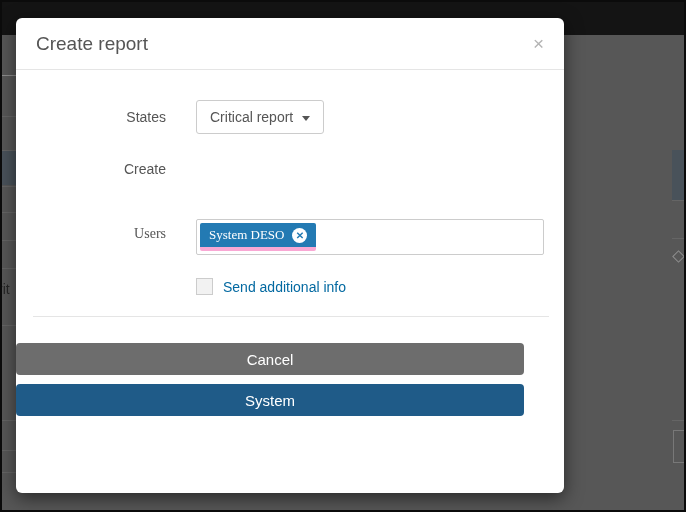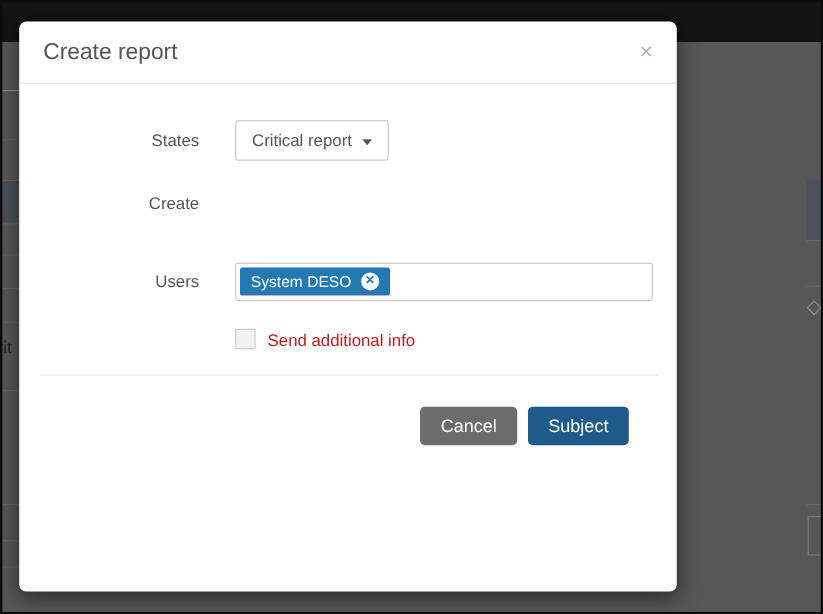--- a/index.html
+++ b/index.html
@@ -51,21 +51,21 @@
   }
 
   .form-row { display:grid; grid-template-columns:180px 1fr; padding-right:20px; align-items:start; }
   .form-label { text-align:right; padding-right:30px; color:#555555; font-size:14px; }
 
   .row-states   { margin-top:30px; }
   .row-states .form-label { padding-top:9px; }
   .row-subject  { margin-top:18px; }
   .row-subject .form-label, .row-note .form-label { padding-top:9px; }
   .row-note     { margin-top:21px; }
-  .row-users    { margin-top:21px; }
+  .row-users    { margin-top:21px;font-family:Liberation Serif, serif; }
   .row-users .form-label { padding-top:7px; }
   .row-checkbox { margin-top:23px; }
 
   .dropdown-btn {
     display:inline-flex; align-items:center; gap:9px; height:34px; padding:0 13px;
     background:#fff; border:1px solid #cccccc; border-radius:3px;
     font-family:inherit; font-size:14px; color:#555555; cursor:pointer;
   }
   .caret-down {
     width:0; height:0; border-left:4px solid transparent; border-right:4px solid transparent;
@@ -78,36 +78,36 @@
     resize:both; background:#fff; line-height:1.4;
   }
 
   .users-input {
     min-height:31px; border:1px solid #cccccc; border-radius:2px;
     padding:3px; display:flex; align-items:center; background:#fff; cursor:text;
   }
   .user-tag {
     display:inline-flex; align-items:center; gap:8px;
     background:#237ab3; color:#ffffff; font-size:13px;
-    padding:4px 9px; border-radius:2px; border-bottom:1px solid #f9a8d4;
+    padding:4px 9px; border-radius:2px; border-bottom:4px solid #f9a8d4;
   }
   .tag-remove {
     width:15px; height:15px; border-radius:50%; background:#ffffff; color:#237ab3;
     font-size:10px; line-height:15px; text-align:center; font-weight:bold;
     cursor:pointer; border:none; padding:0; font-family:inherit;
   }
 
   .checkbox-wrap { display:flex; align-items:center; gap:10px; cursor:pointer; }
   .checkbox-box {
     width:17px; height:17px; background:#f2f2f2; border:1px solid #cccccc; display:inline-block;
   }
-  .checkbox-label { font-size:14px; color:#b91c1c; }
+  .checkbox-label { font-size:14px; color:#0369a1; }
 
   .footer-divider { margin:21px 15px 0 17px; border-top:1px solid #e5e5e5; }
-  .modal-footer { display:flex; justify-content:flex-end; gap:9px; padding:26px 40px 0 0; }
+  .modal-footer { display:flex; justify-content:flex-end; gap:9px; padding:26px 40px 0 0;flex-direction:column; }
   .btn {
     height:32px; padding:0 17px; border:none; border-radius:4px;
     color:#ffffff; font-size:15px; font-family:inherit; cursor:pointer;
   }
   .btn-cancel { background:#6d6d6d; }
   .btn-create { background:#1f5b88; }
 </style>
 </head>
 <body>
 
@@ -173,18 +173,18 @@
     <div class="checkbox-wrap">
       <span class="checkbox-box"></span>
       <span class="checkbox-label">Send additional info</span>
     </div>
   </div>
 
   <div class="footer-divider"></div>
 
   <div class="modal-footer">
     <button class="btn btn-cancel">Cancel</button>
-    <button class="btn btn-create">Subject</button>
+    <button class="btn btn-create">System</button>
   </div>
 
 </div>
 
 <div class="frame"></div>
 
 </body></html>

